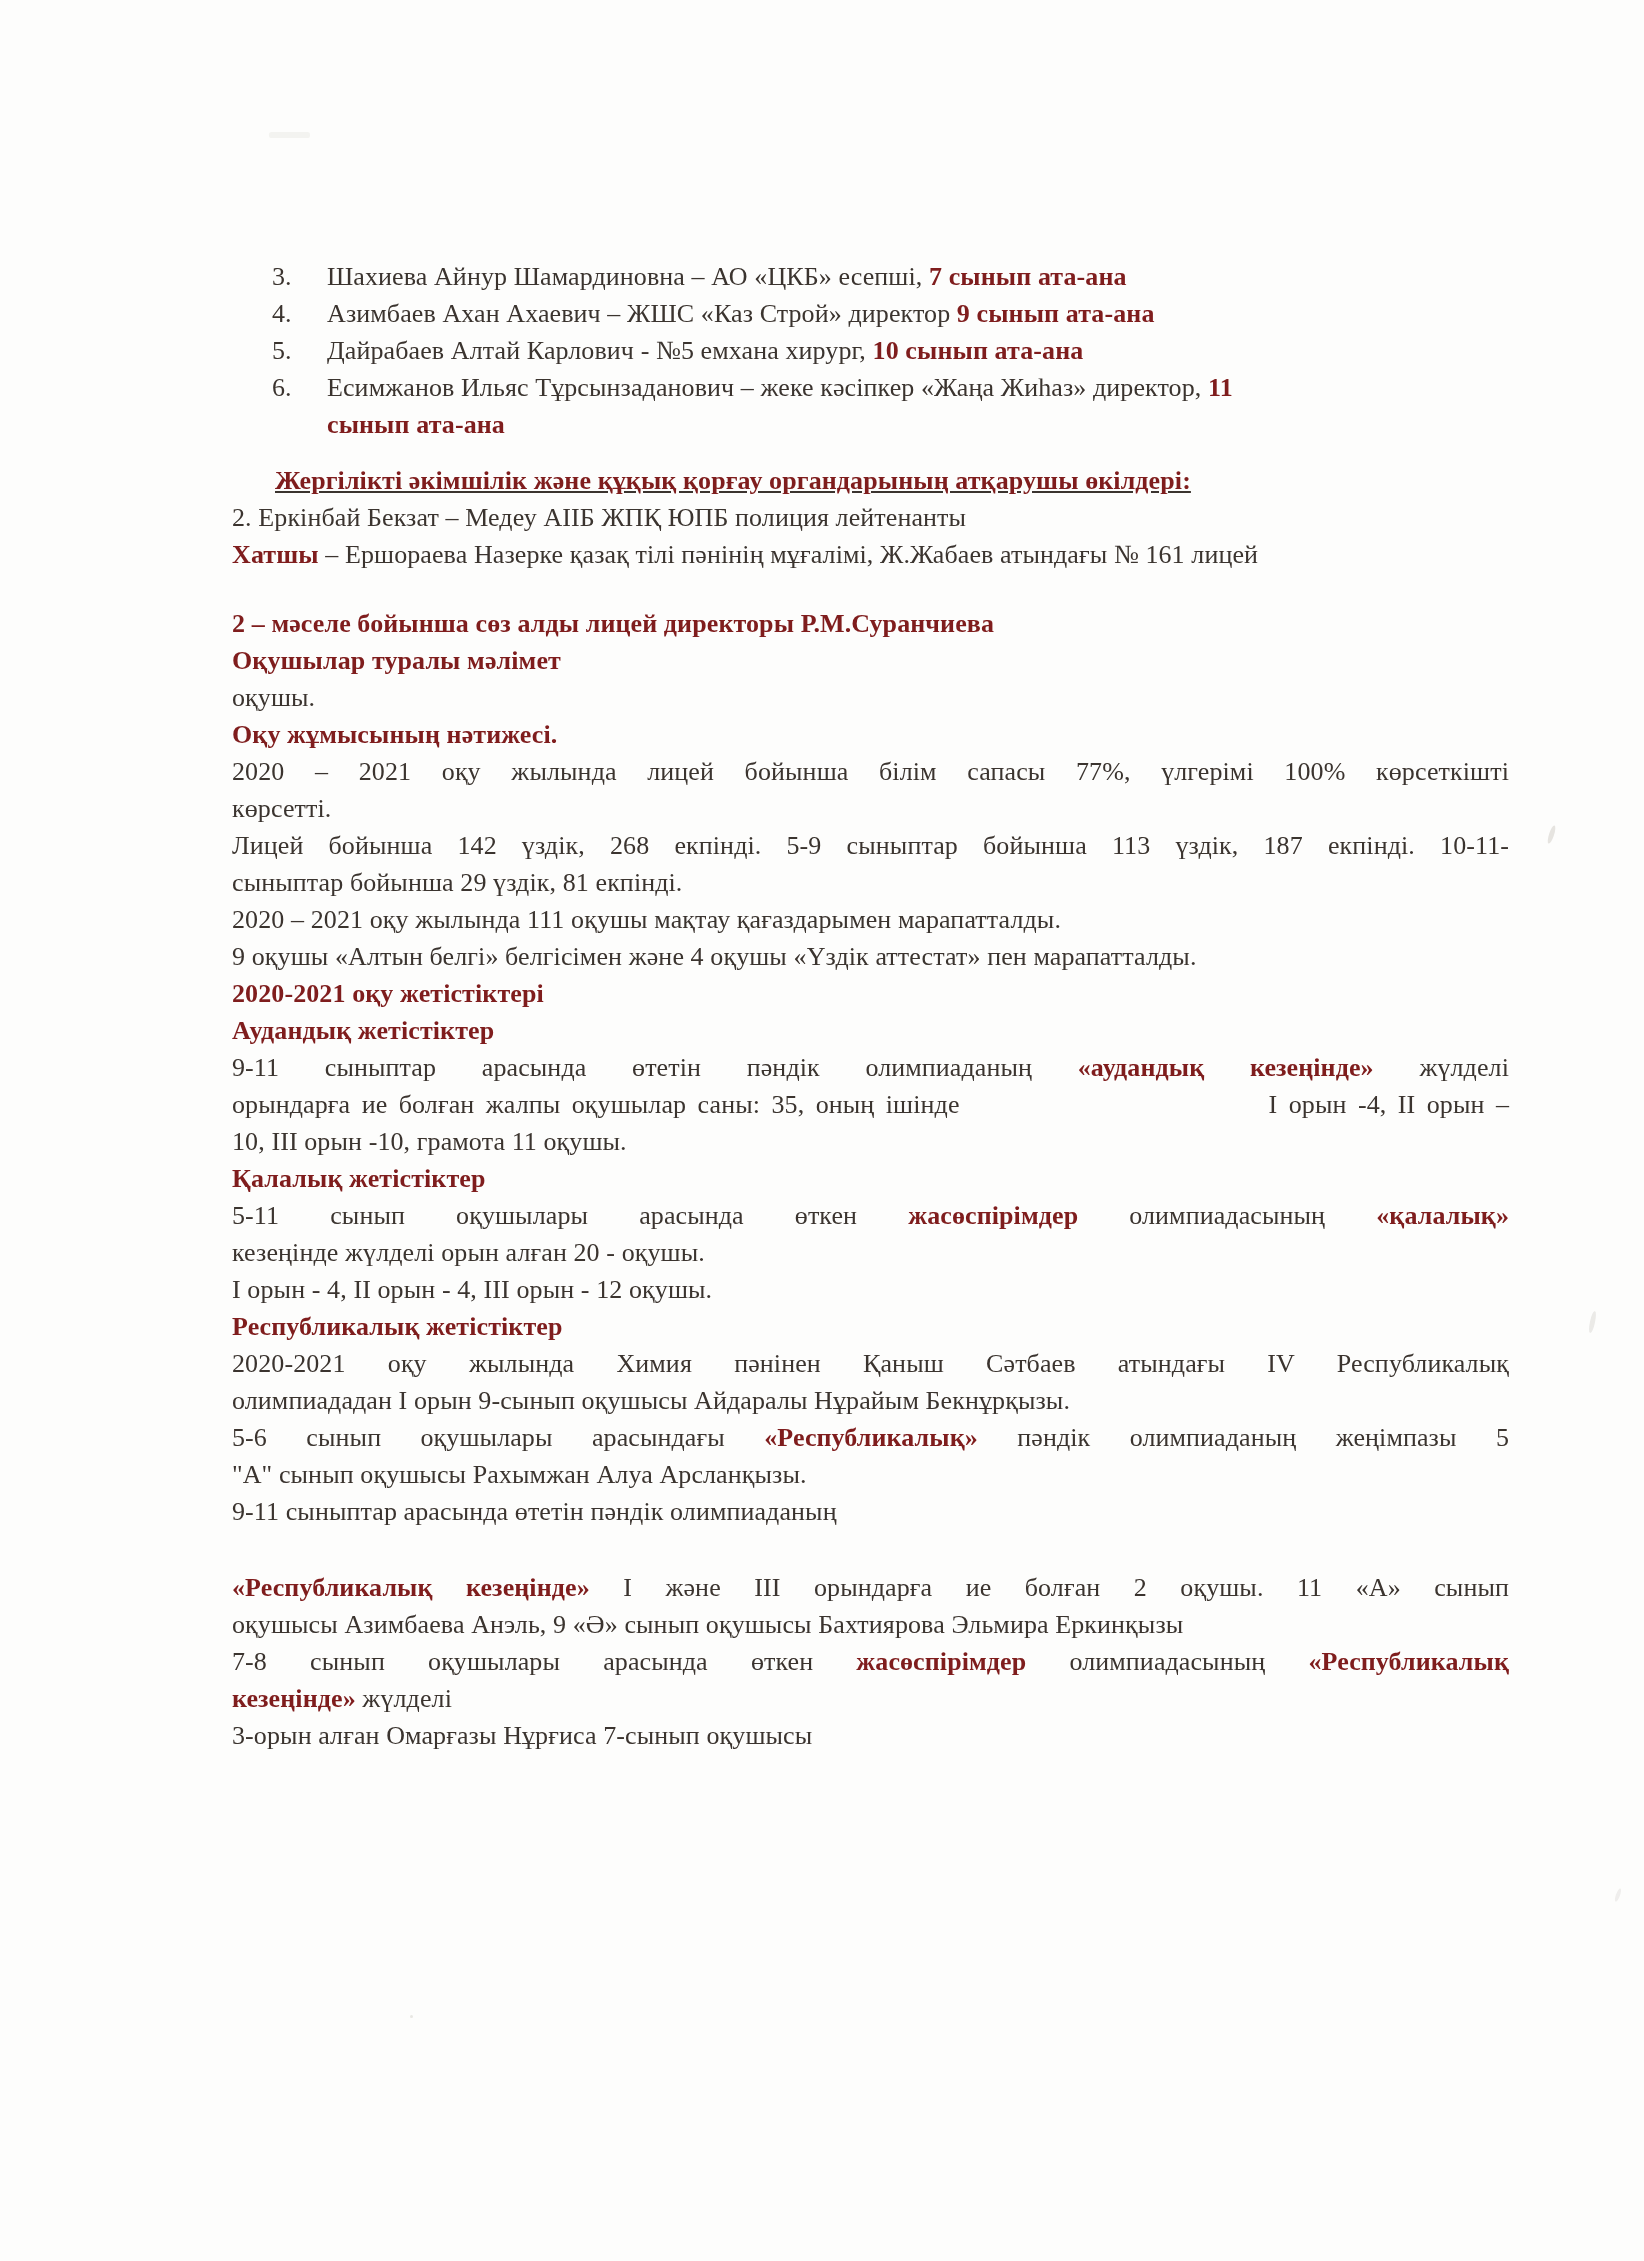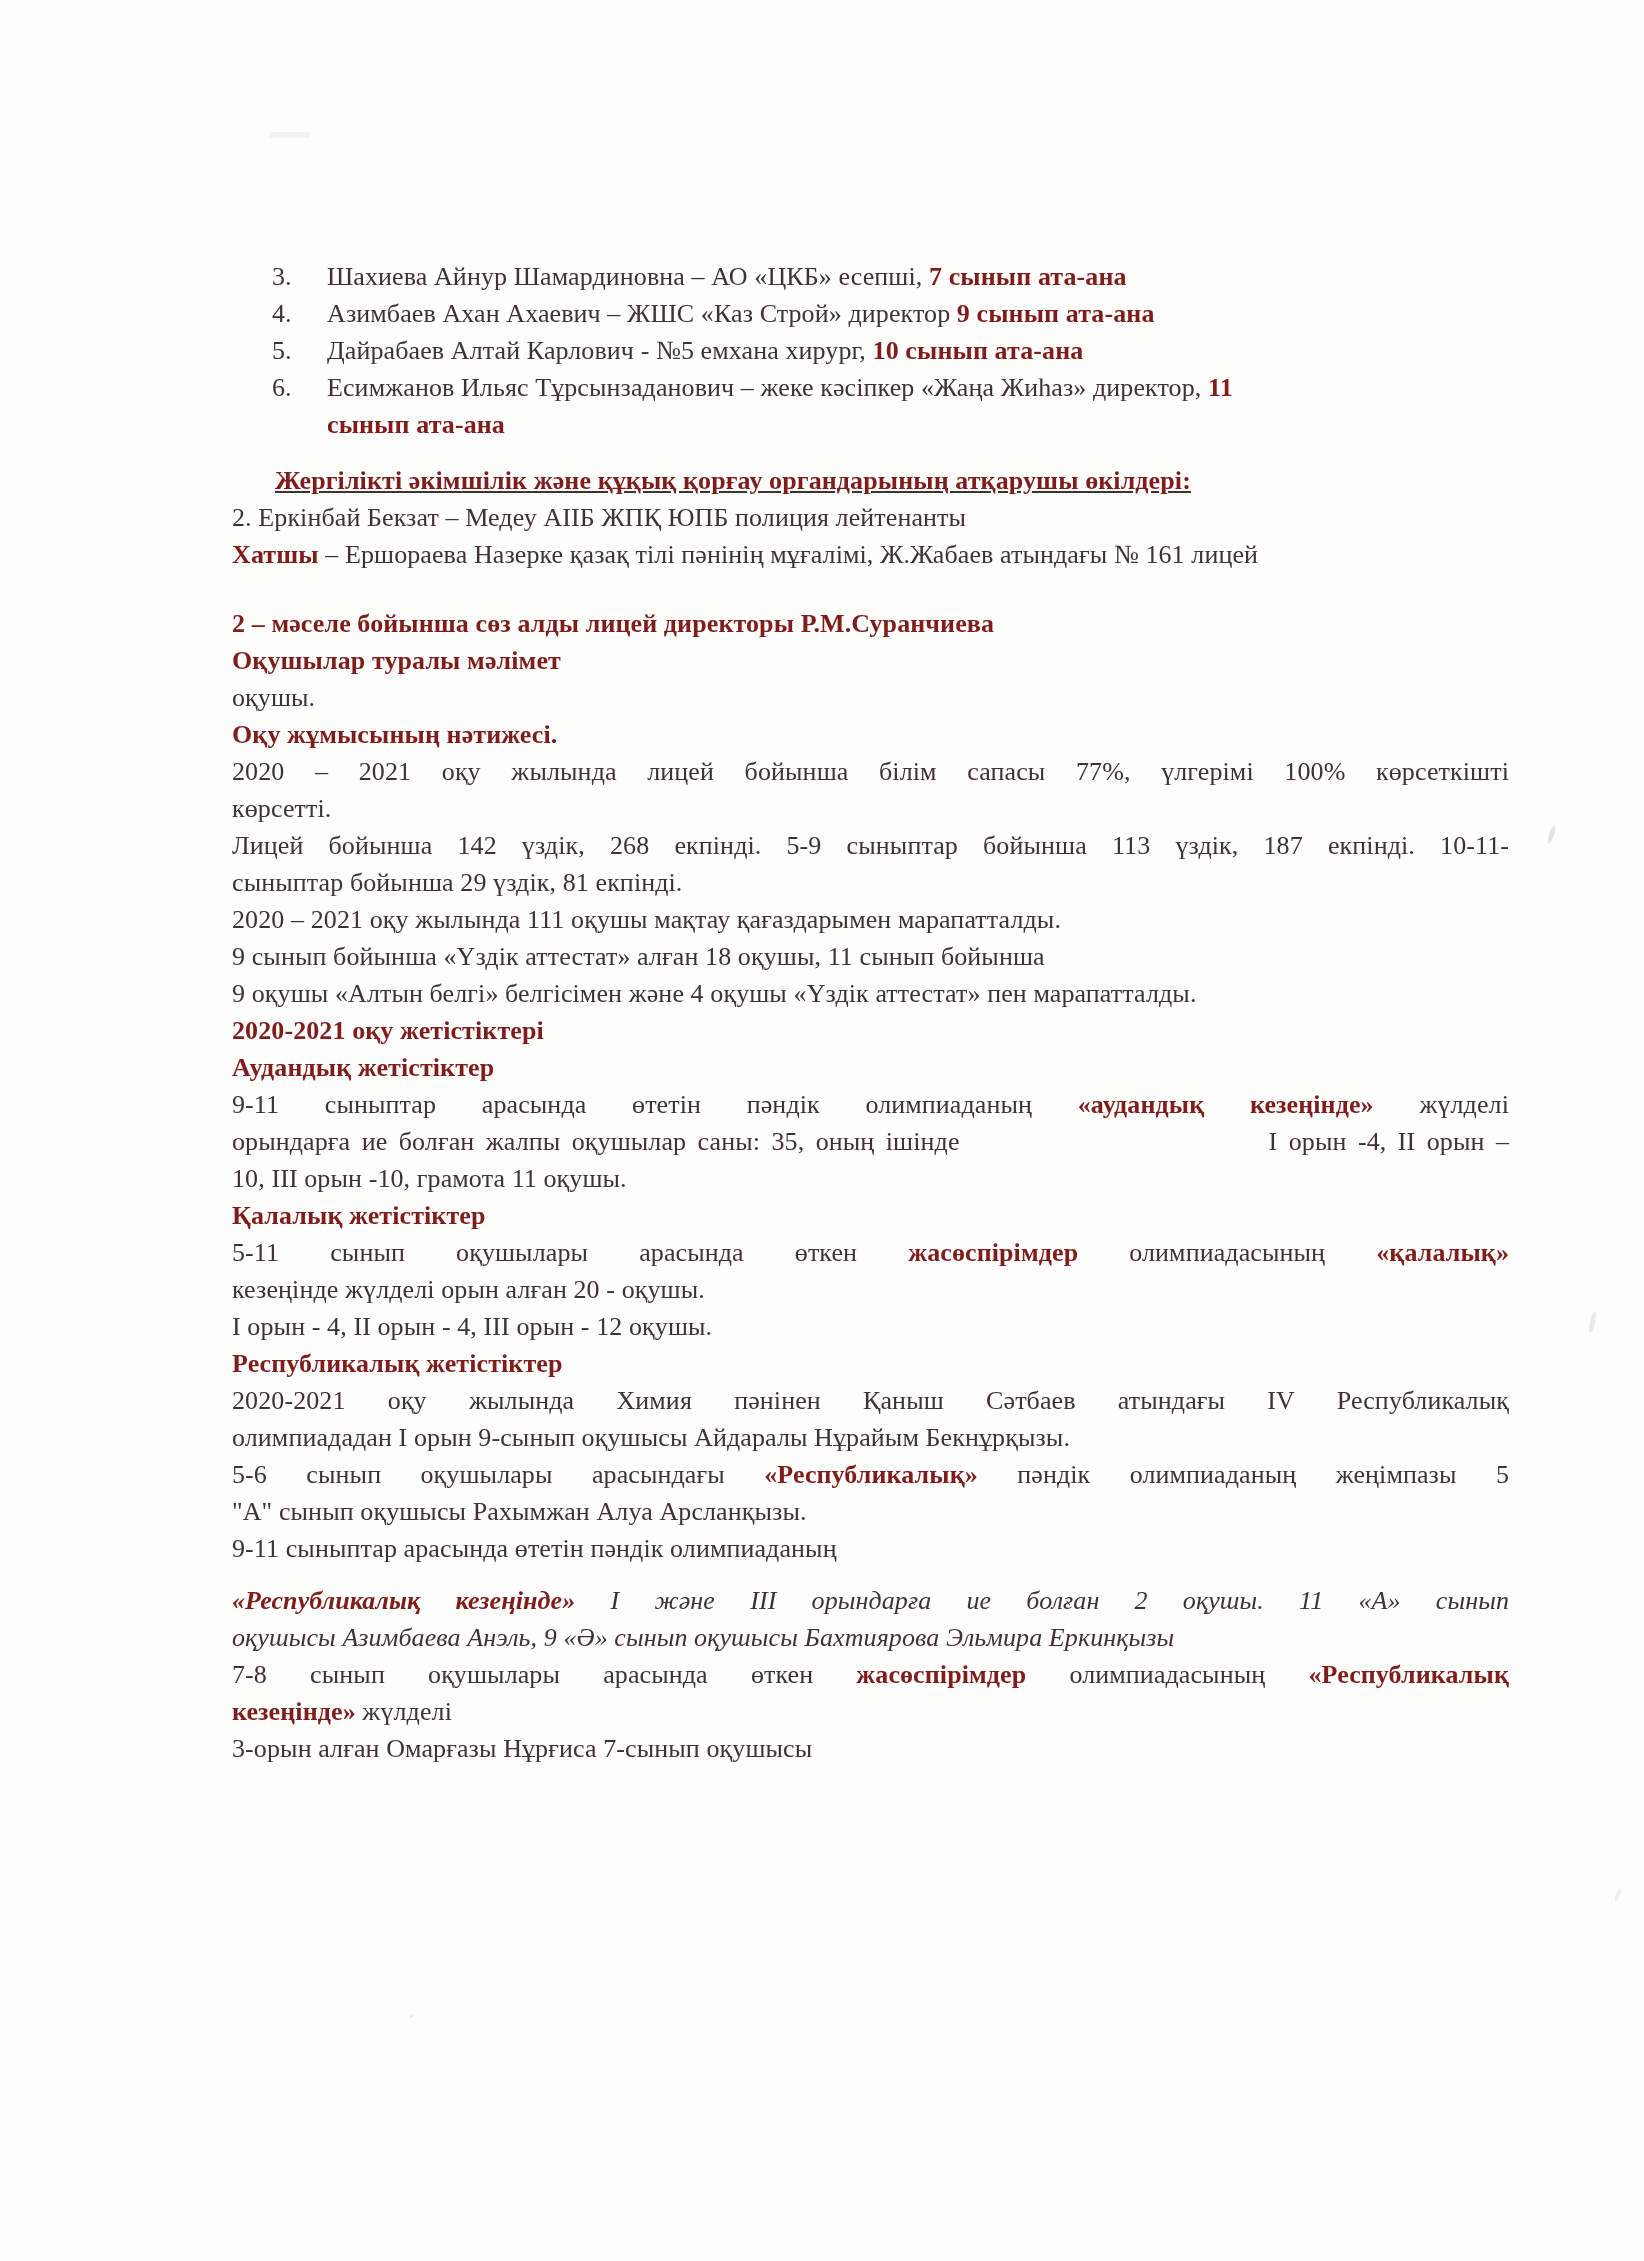--- a/index.html
+++ b/index.html
@@ -108,23 +108,20 @@
         <div class="ln"><span>көрсетті.</span></div>
       </div>
       <div class="block">
         <div class="ln j"><span>Лицей бойынша 142 үздік, 268 екпінді. 5-9 сыныптар бойынша 113 үздік, 187 екпінді. 10-11-</span></div>
         <div class="ln"><span>сыныптар бойынша 29 үздік, 81 екпінді.</span></div>
       </div>
       <div class="block">
         <div class="ln"><span>2020 – 2021 оқу жылында 111 оқушы мақтау қағаздарымен марапатталды.</span></div>
       </div>
       <div class="block">
-        <div class="ln"><span>9 сынып бойынша «Үздік аттестат» алған 18 оқушы, 11 сынып бойынша</span></div>
-      </div>
-      <div class="block">
         <div class="ln"><span>9 оқушы «Алтын белгі» белгісімен және 4 оқушы «Үздік аттестат» пен марапатталды.</span></div>
       </div>
       <div class="block">
         <div class="ln"><b>2020-2021 оқу жетістіктері</b></div>
       </div>
       <div class="block">
         <div class="ln"><b>Аудандық жетістіктер</b></div>
       </div>
       <div class="block">
         <div class="ln j"><span>9-11 сыныптар арасында өтетін пәндік олимпиаданың </span><b>«аудандық кезеңінде»</b><span> жүлделі</span></div>
@@ -148,21 +145,21 @@
         <div class="ln j"><span>2020-2021 оқу жылында Химия пәнінен Қаныш Сәтбаев атындағы IV Республикалық</span></div>
         <div class="ln"><span>олимпиададан І орын 9-сынып оқушысы Айдаралы Нұрайым Бекнұрқызы.</span></div>
       </div>
       <div class="block">
         <div class="ln j"><span>5-6 сынып оқушылары арасындағы </span><b>«Республикалық»</b><span> пәндік олимпиаданың жеңімпазы 5</span></div>
         <div class="ln"><span>"А" сынып оқушысы Рахымжан Алуа Арсланқызы.</span></div>
       </div>
       <div class="block">
         <div class="ln"><span>9-11 сыныптар арасында өтетін пәндік олимпиаданың</span></div>
       </div>
-      <div class="block" style="margin-top: 15px; font-style: italic;">
+      <div class="block" style="margin-top: 39px;">
         <div class="ln j"><b>«Республикалық кезеңінде»</b><span> І және ІІІ  орындарға ие болған 2 оқушы. 11 «А» сынып</span></div>
         <div class="ln"><span>оқушысы Азимбаева Анэль, 9 «Ә» сынып оқушысы  Бахтиярова Эльмира Еркинқызы</span></div>
       </div>
       <div class="block">
         <div class="ln j"><span>7-8 сынып оқушылары арасында өткен </span><b>жасөспірімдер</b><span> олимпиадасының </span><b>«Республикалық</b></div>
         <div class="ln"><b>кезеңінде»</b><span> жүлделі</span></div>
       </div>
       <div class="block">
         <div class="ln"><span>3-орын алған Омарғазы Нұрғиса 7-сынып оқушысы</span></div>
       </div>

